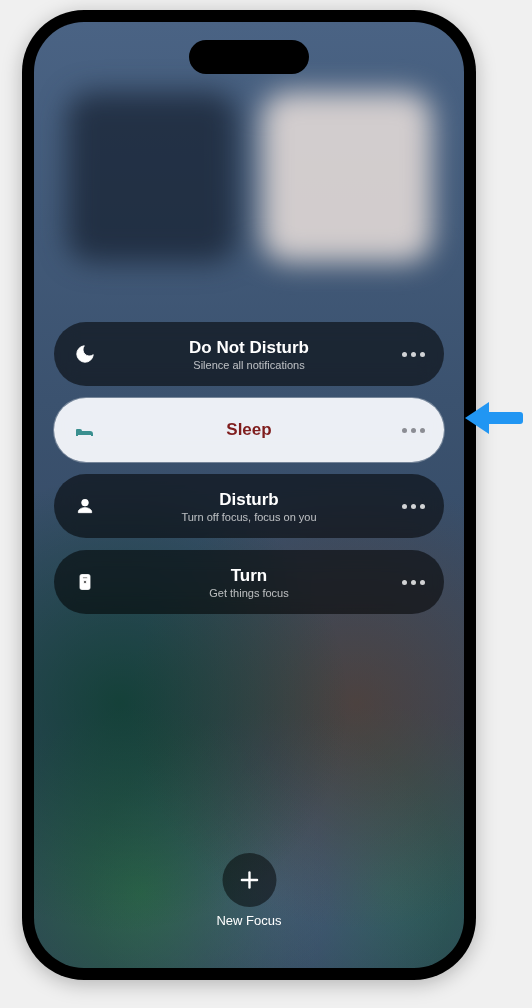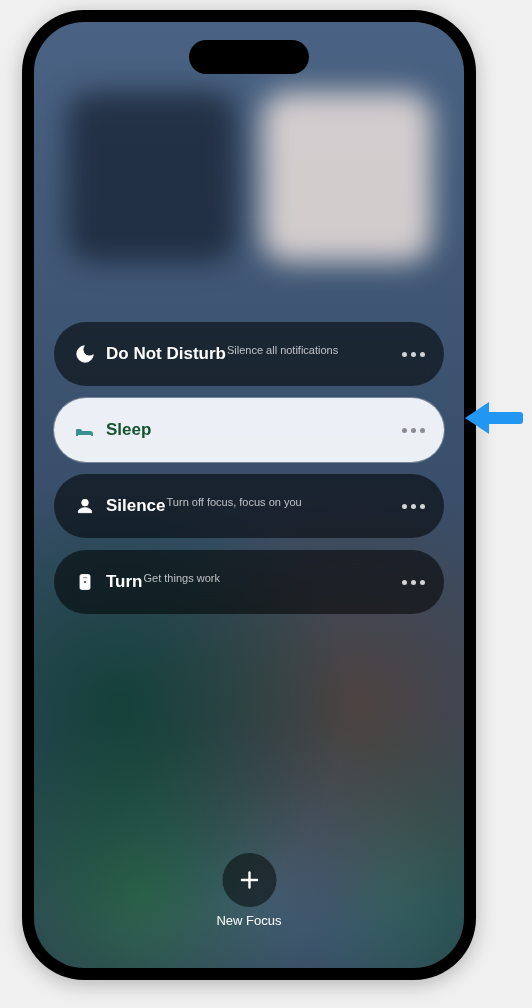--- a/index.html
+++ b/index.html
@@ -94,37 +94,37 @@
       height: 26px;
       flex: 0 0 26px;
       display: flex;
       align-items: center;
       justify-content: center;
     }
     .focus-text {
       flex: 1;
       text-align: center;
       display: flex;
-      flex-direction: row;
+      flex-direction: column;
       gap: 1px;
       padding: 0 8px;
     }
     .focus-title {
       font-size: 17px;
       font-weight: 600;
     }
     .focus-sub {
       font-size: 11px;
       font-weight: 400;
     }
     .inactive .focus-title { color: #fff; }
     .inactive .focus-sub { color: rgba(255,255,255,0.7); }
     .inactive .focus-icon svg { fill: #fff; stroke: #fff; }
     .inactive .more-dots span { background: rgba(255,255,255,0.8); }
-    .active .focus-title { color: #14532d; }
+    .active .focus-title { color: #7f1d1d; }
     .active .focus-sub { color: rgba(60,60,67,0.6); }
     .active .focus-icon svg { fill: #3a8f8f; }
     .active .more-dots span { background: rgba(60,60,67,0.55); }
     .more-dots {
       flex: 0 0 26px;
       display: flex;
       gap: 4px;
       justify-content: center;
       align-items: center;
     }
@@ -212,41 +212,41 @@
           </div>
       </div>
 
       <div class="focus-item inactive">
         <div class="focus-icon">
           <svg viewBox="0 0 24 24" width="20" height="20">
               <path d="M12 12a4 4 0 1 0-4-4 4 4 0 0 0 4 4zm0 2c-4 0-8 2-8 5v1h16v-1c0-3-4-5-8-5z"></path>
             </svg>
         </div>
         <div class="focus-text">
-          <div class="focus-title">Silence</div>
+          <div class="focus-title">Disturb</div>
           <div class="focus-sub">Turn off focus, focus on you</div>
         </div>
         <div class="more-dots">
             <span></span>
             <span></span>
             <span></span>
           </div>
       </div>
 
       <div class="focus-item inactive">
         <div class="focus-icon">
           <svg viewBox="0 0 24 24" width="20" height="20">
               <rect x="6" y="3" width="12" height="18" rx="2"></rect>
               <rect x="9" y="6" width="6" height="2" fill="rgba(0,0,0,0.6)"></rect>
               <circle cx="12" cy="12" r="2" fill="rgba(0,0,0,0.6)"></circle>
             </svg>
         </div>
         <div class="focus-text">
           <div class="focus-title">Turn</div>
-          <div class="focus-sub">Get things work</div>
+          <div class="focus-sub">Get things focus</div>
         </div>
         <div class="more-dots">
             <span></span>
             <span></span>
             <span></span>
           </div>
       </div>
 
     </div>
 

